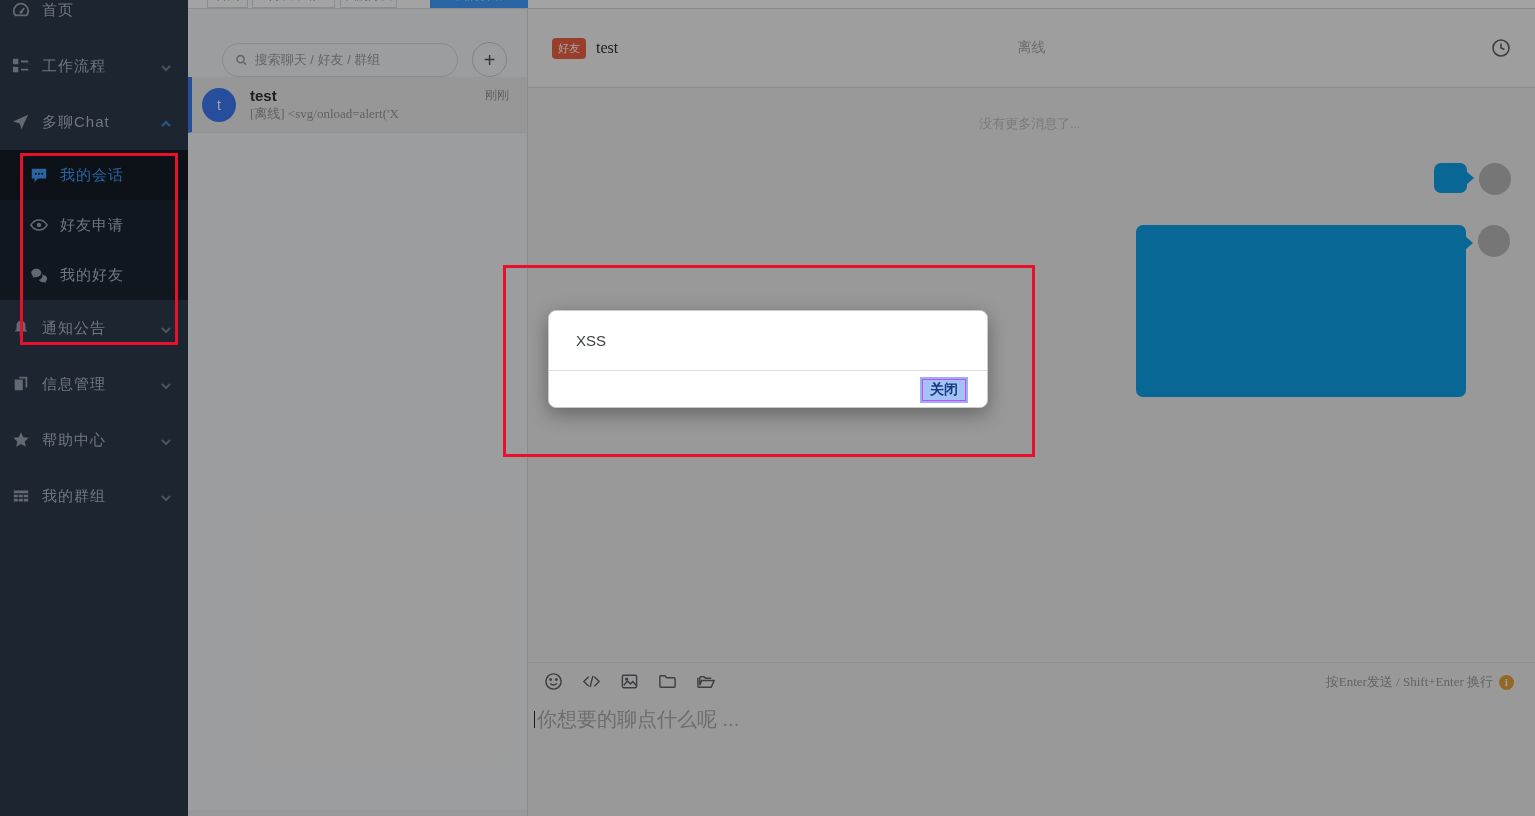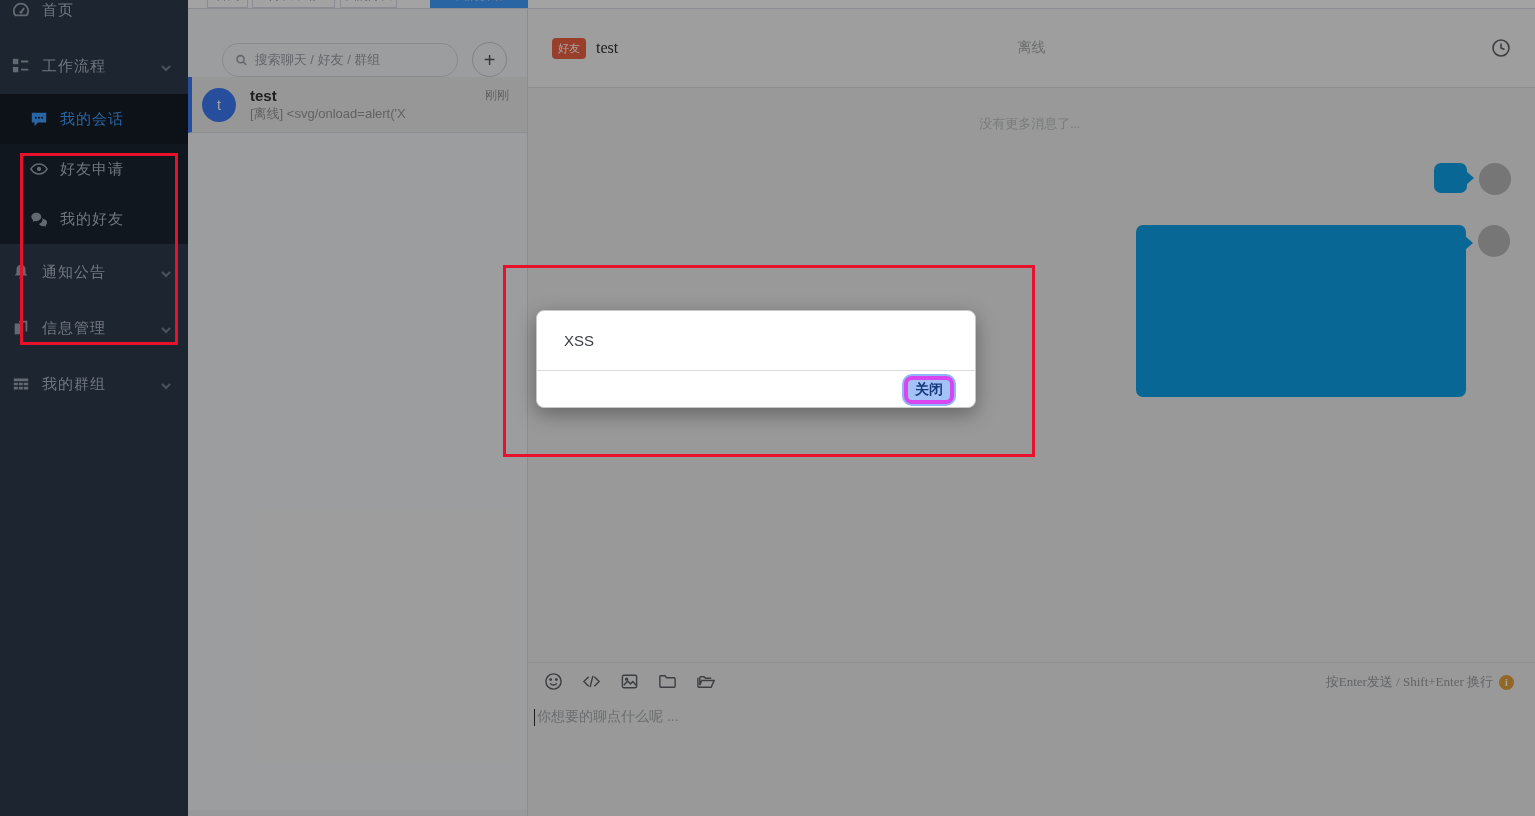--- a/index.html
+++ b/index.html
@@ -33,21 +33,21 @@
   .search-box { flex:1; height:34px; border:1px solid #d5d8dd; border-radius:17px; background:transparent; display:flex; align-items:center; padding:0 12px; }
   .search-box svg { width:14px; height:14px; stroke:#9aa0a8; fill:none; stroke-width:2; margin-right:7px; }
   .search-box input { border:none; outline:none; background:transparent; font-size:13px; color:#333; width:100%; font-family:inherit; }
   .search-box input::placeholder { color:#9aa0a8; }
   .add-btn { width:35px; height:35px; border:1px solid #c9ccd1; border-radius:50%; background:transparent; color:#555; font-size:20px; line-height:1; display:flex; align-items:center; justify-content:center; cursor:pointer; }
   .section-title { margin:27px 0 12px 30px; font-size:15px; font-weight:700; color:#303133; }
   .conv-item { position:relative; height:56px; background:#ececec; border-left:4px solid #3e7bf6; border-bottom:1px solid #e2e2e2; display:flex; align-items:center; padding:0 18px 0 10px; cursor:pointer; }
   .conv-avatar { width:34px; height:34px; border-radius:50%; background:#3e7bf6; color:#fff; font-size:14px; display:flex; align-items:center; justify-content:center; margin-right:14px; }
   .conv-main { flex:1; min-width:0; }
   .conv-name { font-size:15px; color:#303133; font-weight:600; line-height:19px; }
-  .conv-preview { font-size:13px; color:#98999b; white-space:nowrap; overflow:hidden; text-overflow:ellipsis; line-height:18px; }
+  .conv-preview { font-size:13px; color:#98999b; white-space:nowrap; overflow:hidden; text-overflow:ellipsis; line-height:18px;font-family:Liberation Serif, serif; }
   .conv-time { font-size:12px; color:#98999b; align-self:flex-start; margin-top:10px; }
 
   
   .chat { position:absolute; left:527px; top:9px; right:0; bottom:0; background:#efefef; border-left:1px solid #dcdcdc; z-index:3; }
   .chat-header { position:relative; height:79px; background:#f7f7f7; border-bottom:1px solid #ddd; display:flex; align-items:center; padding:0 24px; }
   .friend-badge { background:#f06143; color:#fff; font-size:11px; padding:3px 6px; border-radius:4px; margin-right:10px; }
   .chat-title { font-size:16px; color:#303133; font-family:"Liberation Serif","DejaVu Serif",serif; }
   .chat-status { position:absolute; left:0; right:0; text-align:center; font-size:14px; color:#a9abad; font-family:"Liberation Serif","DejaVu Serif",serif; }
   .history-btn { margin-left:auto; width:20px; height:20px; cursor:pointer; z-index:1; }
   .history-btn svg { width:20px; height:20px; stroke:#606266; fill:none; stroke-width:1.6; }
@@ -63,29 +63,29 @@
   .msg-row.m2 { top:216px; right:25px; }
   .msg-row.m2 .bubble { width:330px; height:172px; }
   .msg-row.m2 .bubble::after { top:11px; }
 
   .chat-footer { position:absolute; left:0; right:0; top:653px; bottom:0; border-top:1px solid #e2e2e2; background:#efefef;text-align:right; }
   .tool-row { display:flex; align-items:center; padding:9px 21px 0 15px; }
   .tool-btn { width:20px; height:20px; margin-right:18px; cursor:pointer; }
   .tool-btn svg { width:19px; height:19px; stroke:#606266; fill:none; stroke-width:1.5; }
   .send-hint { margin-left:auto; font-size:13px; color:#9b9da0; font-family:"Liberation Serif","DejaVu Serif",serif; display:flex; align-items:center; gap:6px; }
   .info-dot { width:15px; height:15px; border-radius:50%; background:#e6a23c; color:#fff; font-size:10px; font-weight:700; display:flex; align-items:center; justify-content:center; font-family:"Liberation Serif","DejaVu Serif",serif; }
-  .input-area { margin:14px 0 0 6px; font-size:14px; color:#a9abad; display:flex; align-items:center; cursor:text; min-height:22px; }
+  .input-area { margin:14px 0 0 6px; font-size:20px; color:#a9abad; display:flex; align-items:center; cursor:text; min-height:22px; }
   .caret { display:inline-block; width:1px; height:17px; background:#2c2c2c; margin-right:2px; }
 
   
   .dim { position:absolute; inset:0; background:rgba(0,0,0,0.36); z-index:50; }
-  .alert-dialog { position:absolute; left:536px; top:310px; width:440px; height:98px; background:#fff; border:1px solid #c9c9c9; border-radius:8px; box-shadow:0 6px 20px rgba(0,0,0,0.35); z-index:60; overflow:hidden; }
+  .alert-dialog { position:absolute; left:548px; top:310px; width:440px; height:98px; background:#fff; border:1px solid #c9c9c9; border-radius:8px; box-shadow:0 6px 20px rgba(0,0,0,0.35); z-index:60; overflow:hidden; }
   .alert-body { height:60px; display:flex; align-items:center; padding:0 27px; font-size:15px; color:#3c4043; border-bottom:1px solid #dadce0; }
   .alert-footer { height:37px; display:flex; align-items:center; justify-content:flex-end; padding:0 21px; }
-  .alert-close { background:#a3c2f7; color:#173a7e; border:4px solid #d946ef; box-shadow:0 0 0 2px #8fb4f9; border-radius:8px; font-size:14px; font-weight:700; padding:1px 7px; cursor:pointer; font-family:inherit; }
+  .alert-close { background:#a3c2f7; color:#173a7e; border:1px solid #d946ef; box-shadow:0 0 0 2px #8fb4f9; border-radius:0; font-size:14px; font-weight:700; padding:1px 7px; cursor:pointer; font-family:inherit; }
   .anno { position:absolute; border:3px solid #e8112b; z-index:70; pointer-events:none; }
   .anno.box1 { left:20px; top:153px; width:158px; height:192px; }
   .anno.box2 { left:503px; top:265px; width:532px; height:192px; }
 </style>
 </head>
 <body>
 
 <div class="stage">
 
   <nav class="sidebar">
@@ -103,20 +103,31 @@
         <span class="mi-icon">
           <svg viewBox="0 0 20 20">
               <rect x="1" y="2" width="6" height="6" stroke="none"></rect>
               <rect x="1" y="11" width="6" height="6" stroke="none"></rect>
               <path d="M10 5h8M10 14h8" stroke-width="2" fill="none"></path>
             </svg>
         </span>
         <span class="mi-label">工作流程</span>
         <span class="chev"><svg viewBox="0 0 12 12">
               <polyline points="2,4 6,8 10,4"></polyline>
+            </svg></span>
+      </div>
+      <div class="menu-item">
+        <span class="mi-icon">
+          <svg viewBox="0 0 20 20">
+              <path d="M1 9.5 18 2l-7.5 16-1.8-6.2L1 9.5z" stroke="none"></path>
+            </svg>
+        </span>
+        <span class="mi-label">多聊Chat</span>
+        <span class="chev up"><svg viewBox="0 0 12 12">
+              <polyline points="2,8 6,4 10,8"></polyline>
             </svg></span>
       </div>
 
       <div class="submenu">
         <div class="menu-item active">
           <span class="mi-icon">
             <svg viewBox="0 0 20 20">
                 <path d="M2 3h16v11H9l-4 4v-4H2V3z" stroke="none"></path>
                 <circle cx="6.5" cy="8.5" r="1.1" fill="#151d28" stroke="none"></circle>
                 <circle cx="10" cy="8.5" r="1.1" fill="#151d28" stroke="none"></circle>
@@ -165,20 +176,31 @@
             </svg>
         </span>
         <span class="mi-label">信息管理</span>
         <span class="chev"><svg viewBox="0 0 12 12">
               <polyline points="2,4 6,8 10,4"></polyline>
             </svg></span>
       </div>
       <div class="menu-item">
         <span class="mi-icon">
           <svg viewBox="0 0 20 20">
+              <path d="M10 1.5 12.6 7l6 .6-4.5 4 1.3 5.9L10 14.4l-5.4 3.1L5.9 11.6l-4.5-4 6-.6L10 1.5z" stroke="none"></path>
+            </svg>
+        </span>
+        <span class="mi-label">帮助中心</span>
+        <span class="chev"><svg viewBox="0 0 12 12">
+              <polyline points="2,4 6,8 10,4"></polyline>
+            </svg></span>
+      </div>
+      <div class="menu-item">
+        <span class="mi-icon">
+          <svg viewBox="0 0 20 20">
               <path d="M2 4h16v3H2zM2 8.5h4.5v3H2zM7.5 8.5H12v3H7.5zM13 8.5h5v3h-5zM2 13h4.5v3H2zM7.5 13H12v3H7.5zM13 13h5v3h-5z" stroke="none"></path>
             </svg>
         </span>
         <span class="mi-label">我的群组</span>
         <span class="chev"><svg viewBox="0 0 12 12">
               <polyline points="2,4 6,8 10,4"></polyline>
             </svg></span>
       </div>
     </div>
   </nav>

